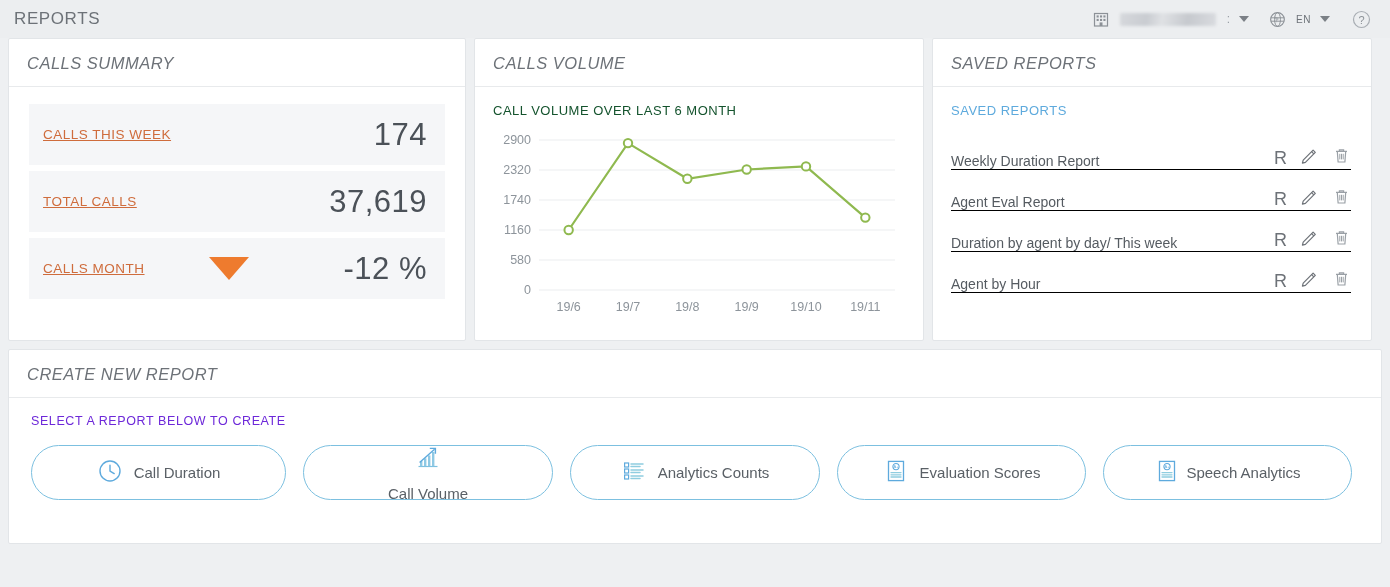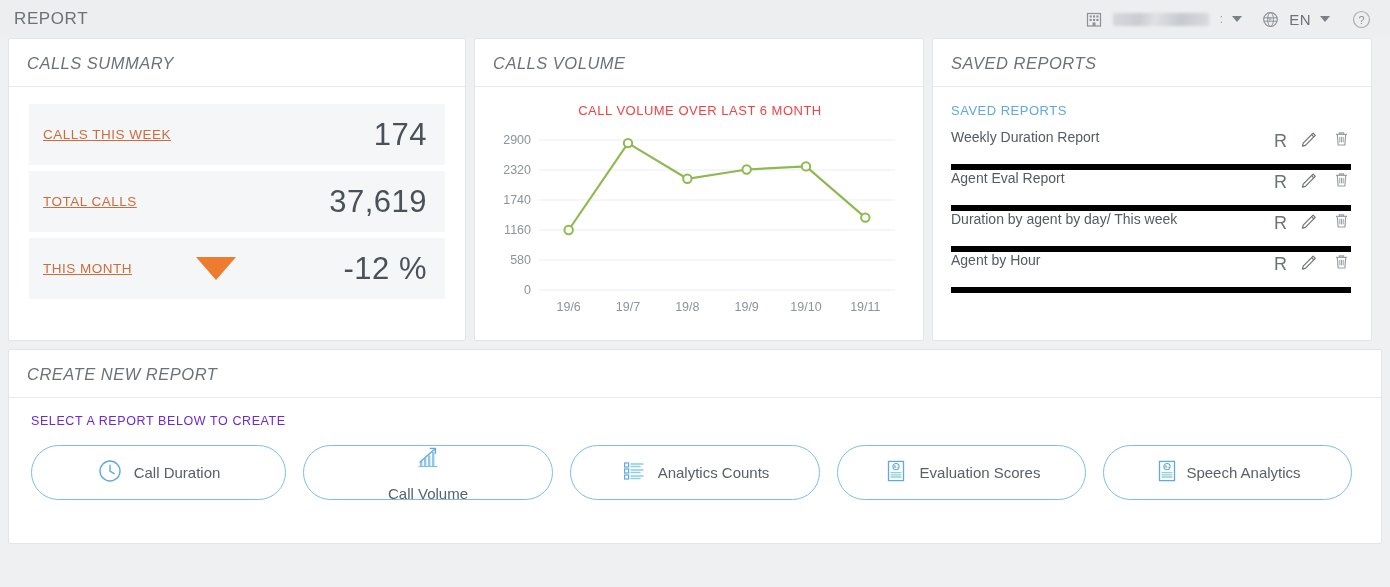--- a/index.html
+++ b/index.html
@@ -22,21 +22,21 @@
   }
   .topbar-right { margin-left: auto; display: flex; align-items: center; gap: 9px; }
   .icon-btn { display: flex; align-items: center; justify-content: center; cursor: pointer; }
   .redacted {
     width: 96px; height: 13px; border-radius: 2px;
     background: linear-gradient(100deg,#d6d8dc 0%,#c9ccd1 28%,#dfe1e4 44%,#c6c9ce 70%,#d9dbdf 100%);
     filter: blur(1.6px);
   }
   .redacted-tail { font-size: 12px; color: #9aa0a6; margin-left: 2px; }
   .caret { width: 0; height: 0; border-left: 5px solid transparent; border-right: 5px solid transparent; border-top: 6px solid #7b8086; cursor: pointer; }
-  .lang { font-size: 15px; color: #6d7278; letter-spacing: .5px; }
+  .lang { font-size: 10px; color: #6d7278; letter-spacing: .5px; }
 
   
   .row-top { display: flex; gap: 8px; padding: 0 8px; }
   .panel {
     background: #fff;
     border: 1px solid #e2e5e8;
     border-radius: 2px;
   }
   .panel-head {
     padding: 15px 18px 13px;
@@ -64,36 +64,36 @@
   }
   .tri-down {
     width: 0; height: 0; margin-left: 64px;
     border-left: 20px solid transparent; border-right: 20px solid transparent;
     border-top: 23px solid #ee7b2e;
   }
 
   
   .p-volume { width: 450px; height: 303px; }
   .vol-body { padding: 16px 16px 0 18px; position: relative; }
-  .chart-title { font-size: 13px; color: #ef4444; letter-spacing: .5px; margin-bottom: 12px; text-align: center; }
+  .chart-title { font-size: 13px; color: #14532d; letter-spacing: .5px; margin-bottom: 12px; }
   .chart-wrap { position: relative; width: 410px; height: 190px; }
   .chart-svg { display: block; }
   .ytick { font-size: 12.5px; fill: #8d949b; text-anchor: end; }
   .xtick { font-size: 12.5px; fill: #8d949b; text-anchor: middle; }
   .gridline { stroke: #ebedef; stroke-width: 1; }
   .series-line { fill: none; stroke: #8fb94f; stroke-width: 2.2; }
   .series-dot { fill: #fff; stroke: #8fb94f; stroke-width: 2; }
 
   
   .p-saved { width: 440px; height: 303px; }
   .saved-body { padding: 16px 20px 0 18px; }
   .saved-link { font-size: 13px; color: #5eaadd; letter-spacing: .5px; margin-bottom: 11px; cursor: pointer; }
   .saved-row {
-    display: flex; align-items: flex-start;
-    height: 41px; border-bottom: 6px solid #000000;
+    display: flex; align-items: flex-end;
+    height: 41px; border-bottom: 1px solid #000000;
   }
   .saved-name { font-size: 14px; color: #555b61; }
   .saved-actions { margin-left: auto; display: flex; align-items: center; gap: 13px; }
   .act-r { font-size: 18px; color: #6d7278; font-weight: 400; cursor: pointer; line-height: 1; }
 
   
   .p-create { margin: 8px 8px 0; height: 195px; }
   .create-body { padding: 16px 22px 0; }
   .create-hint { font-size: 12.5px; color: #6d28d9; letter-spacing: .6px; margin-bottom: 17px; }
   .chip-row { display: flex; gap: 17px; }
@@ -106,21 +106,21 @@
   .chip-1 { width: 255px; }
   .chip-2 { width: 250px; flex-direction: column; }
   .chip-3 { width: 250px; }
   .chip-4 { width: 249px; }
   .chip-5 { width: 249px; gap: 6px; }
 </style>
 </head>
 <body>
 
 <div class="topbar">
-  <div class="page-title">REPORT</div>
+  <div class="page-title">REPORTS</div>
 
   <div class="topbar-right">
     <span class="icon-btn">
       <svg width="20" height="20" viewBox="0 0 20 20">
         <rect x="3.5" y="4.5" width="13" height="12.5" fill="none" stroke="#8c9197" stroke-width="1.2"></rect>
         <rect x="5.6" y="6.4" width="2.1" height="2.1" fill="#8c9197"></rect>
         <rect x="9" y="6.4" width="2.1" height="2.1" fill="#8c9197"></rect>
         <rect x="12.4" y="6.4" width="2.1" height="2.1" fill="#8c9197"></rect>
         <rect x="5.6" y="9.9" width="2.1" height="2.1" fill="#8c9197"></rect>
         <rect x="9" y="9.9" width="2.1" height="2.1" fill="#8c9197"></rect>
@@ -165,21 +165,21 @@
         <span class="sum-label">CALLS THIS WEEK</span>
         <span class="sum-value">174</span>
       </div>
 
       <div class="sum-row">
         <span class="sum-label">TOTAL CALLS</span>
         <span class="sum-value">37,619</span>
       </div>
 
       <div class="sum-row">
-        <span class="sum-label">THIS MONTH</span>
+        <span class="sum-label">CALLS MONTH</span>
         <span class="tri-down"></span>
         <span class="sum-value">-12 %</span>
       </div>
 
     </div>
   </div>
 
   <div class="panel p-volume">
     <div class="panel-head">
       <h2>CALLS VOLUME</h2>

